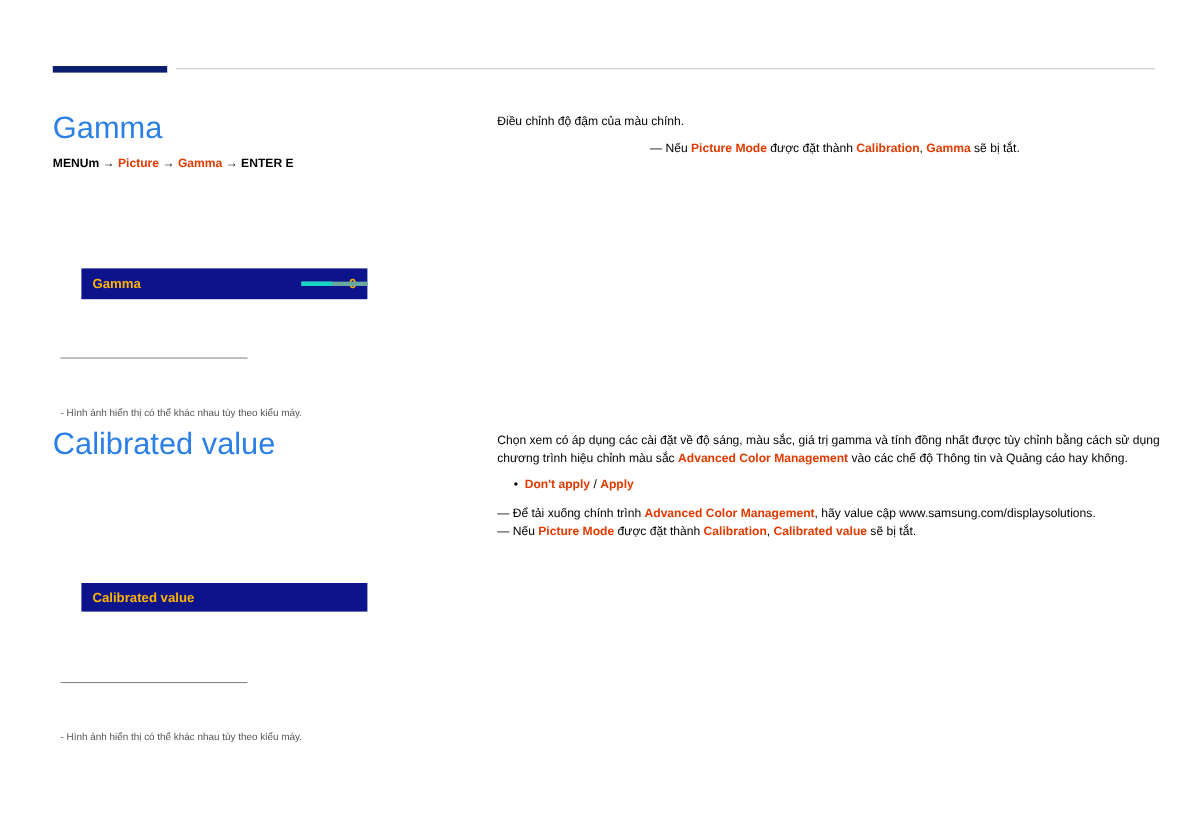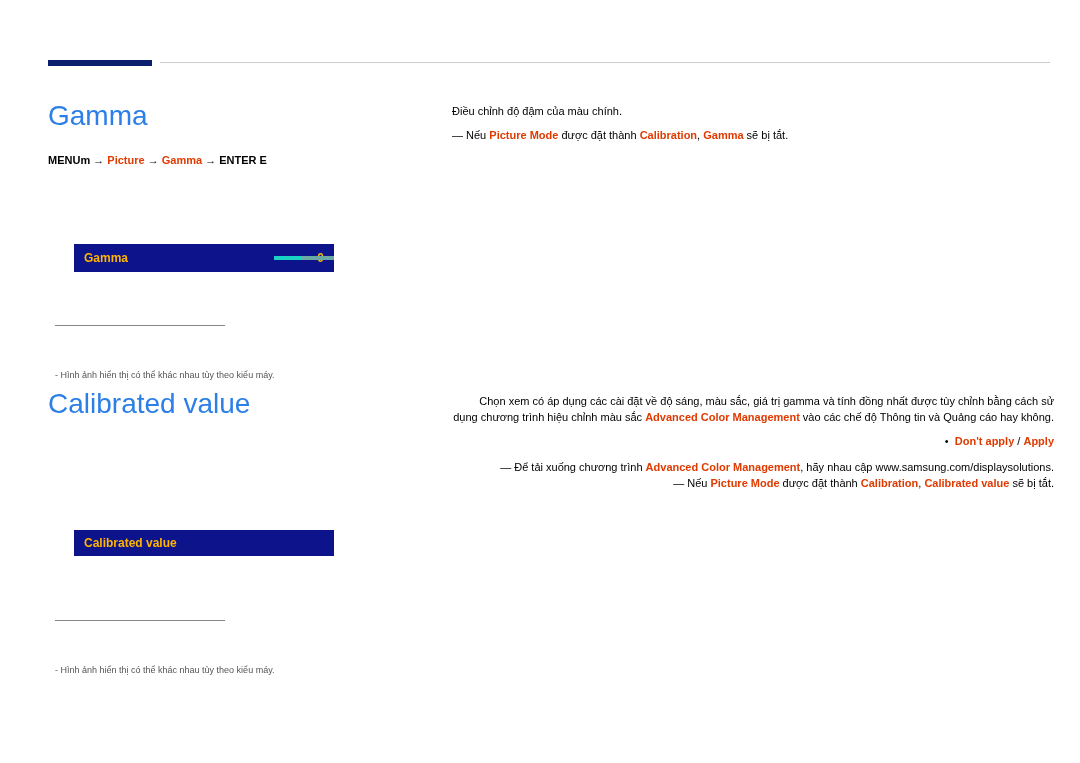--- a/index.html
+++ b/index.html
@@ -24,28 +24,28 @@
     height: 1px;
     background: #ccc;
   }
   .col-left {
     position: absolute;
     left: 48px;
     width: 380px;
   }
   .col-right {
     position: absolute;
-    left: 452px; right: 26px;
+    left: 452px; right: 14px;
   }
   .h-blue {
     color: #2b7fe6;
     font-size: 28px;
     font-weight: 400;
   }
-  .bc-row { margin-top: 22px; font-size: 11px; font-weight: bold; }
+  .bc-row { margin-top: 11px; font-size: 11px; font-weight: bold; }
   .bc-row .kw { color: #e03a00; }
   .bc-row .sep { color: #000; }
   .ui-box {
     position: relative;
     width: 260px; height: 28px;
     background: #0d138a;
     color: #fff;
     display: flex; align-items: center;
     padding: 0 10px;
   }
@@ -91,21 +91,21 @@
     font-size: 12px;
   }
   .body-text { font-size: 11px; line-height: 1.45; }
   .body-text .kw { color: #e03a00; font-weight: bold; }
   .bullet { margin-left: 15px; }
 
   
   #gamma-left { top: 100px; }
   #gamma-right { top: 104px; }
   #calib-left { top: 388px; }
-  #calib-right { top: 394px; text-align: right; }
+  #calib-right { top: 394px; }
   #gamma-uibox { position: absolute; left: 74px; top: 244px; }
   #gamma-foot { position: absolute; left: 55px; top: 325px; }
   #calib-uibox { position: absolute; left: 74px; top: 530px; }
   #calib-foot { position: absolute; left: 55px; top: 620px; }
 </style>
 </head>
 <body>
 
 <div class="top-rule-left"></div>
 <div class="top-rule-line"></div>
@@ -133,21 +133,21 @@
 
 <div id="gamma-foot">
   <div class="footnote-rule"></div>
   <div class="footnote">
     <span>-</span><span> Hình ảnh hiển thị có thể khác nhau tùy theo kiểu máy.</span>
   </div>
 </div>
 
 <div id="gamma-right" class="col-right body-text">
   <div>Điều chỉnh độ đậm của màu chính.</div>
-  <div style="margin-top:8px;">
+  <div style="margin-top:8px;text-align:center;">
     <span>― Nếu </span><span class="kw">Picture Mode</span><span> được đặt thành </span><span class="kw">Calibration</span><span>, </span><span class="kw">Gamma</span><span> sẽ bị tắt.</span>
   </div>
 </div>
 
 <div id="calib-left" class="col-left">
   <div class="h-blue">Calibrated value</div>
 </div>
 
 <div id="calib-uibox" class="calib-box">
   <span class="label">Calibrated value</span>
@@ -161,18 +161,18 @@
 </div>
 
 <div id="calib-right" class="col-right body-text">
   <div>
     <span>Chọn xem có áp dụng các cài đặt về độ sáng, màu sắc, giá trị gamma và tính đồng nhất được tùy chỉnh bằng cách sử dụng chương trình hiệu chỉnh màu sắc </span><span class="kw">Advanced Color Management</span><span> vào các chế độ Thông tin và Quảng cáo hay không.</span>
   </div>
   <div class="bullet" style="margin-top:8px;">
     <span>•&nbsp;&nbsp;</span><span class="kw">Don't apply</span><span> / </span><span class="kw">Apply</span>
   </div>
   <div style="margin-top:10px;">
-    <span>― Để tải xuống chương trình </span><span class="kw">Advanced Color Management</span><span>, hãy nhau cập www.samsung.com/displaysolutions.</span>
+    <span>― Để tải xuống chính trình </span><span class="kw">Advanced Color Management</span><span>, hãy value cập www.samsung.com/displaysolutions.</span>
   </div>
   <div style="">
     <span>― Nếu </span><span class="kw">Picture Mode</span><span> được đặt thành </span><span class="kw">Calibration</span><span>, </span><span class="kw">Calibrated value</span><span> sẽ bị tắt.</span>
   </div>
 </div>
 
 </body></html>

